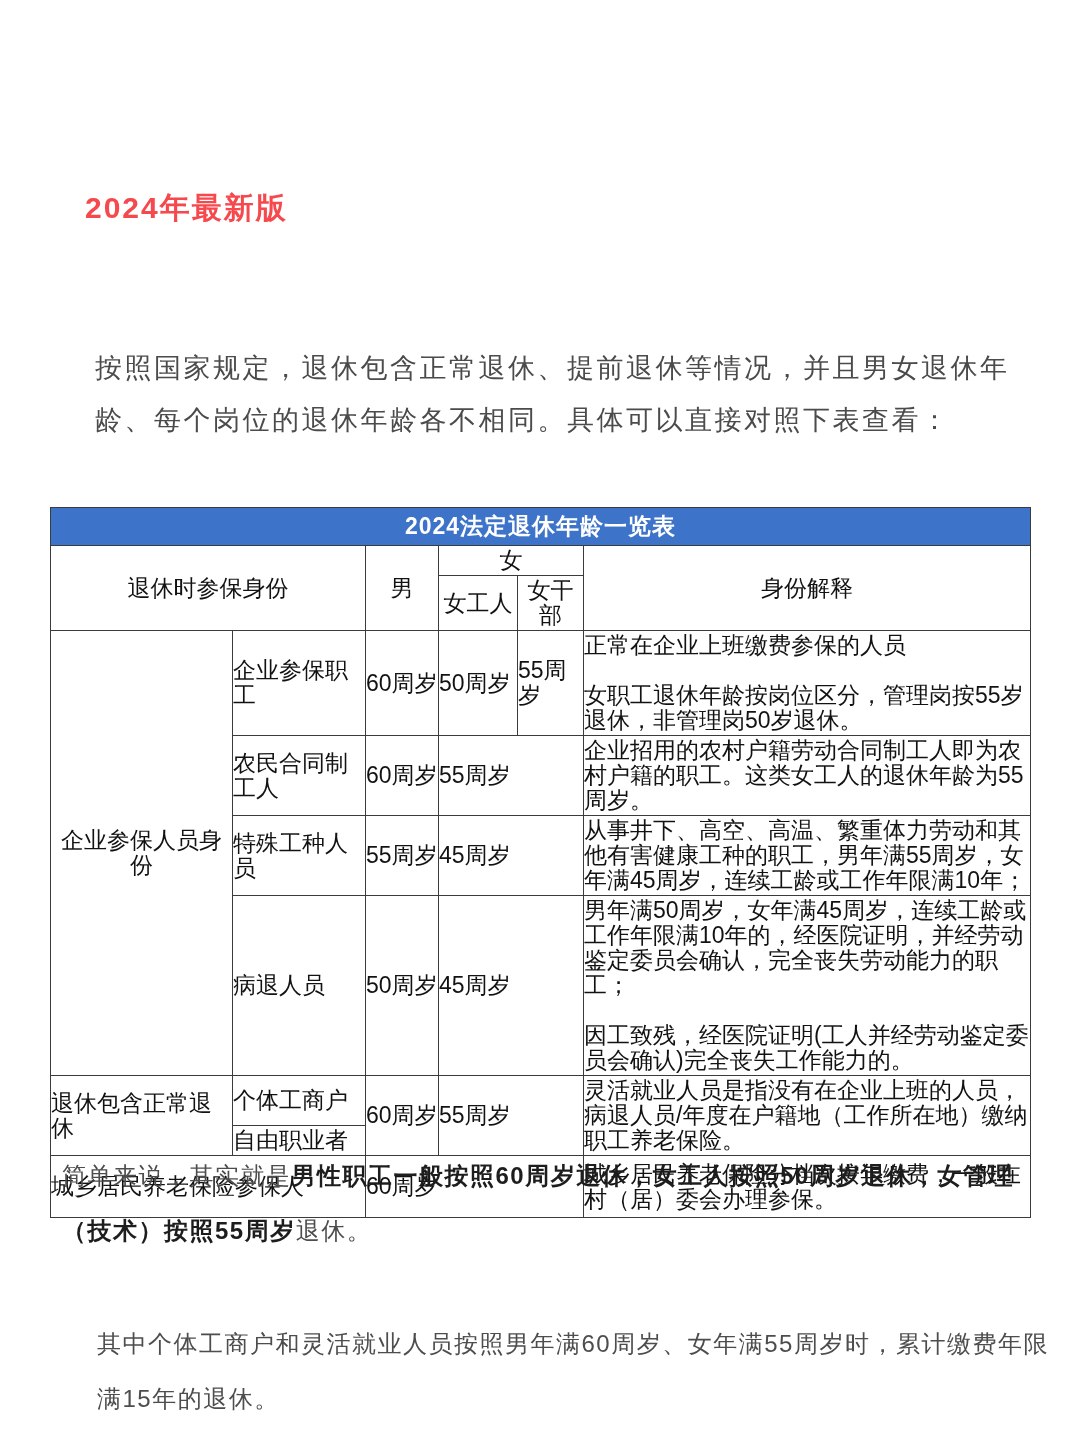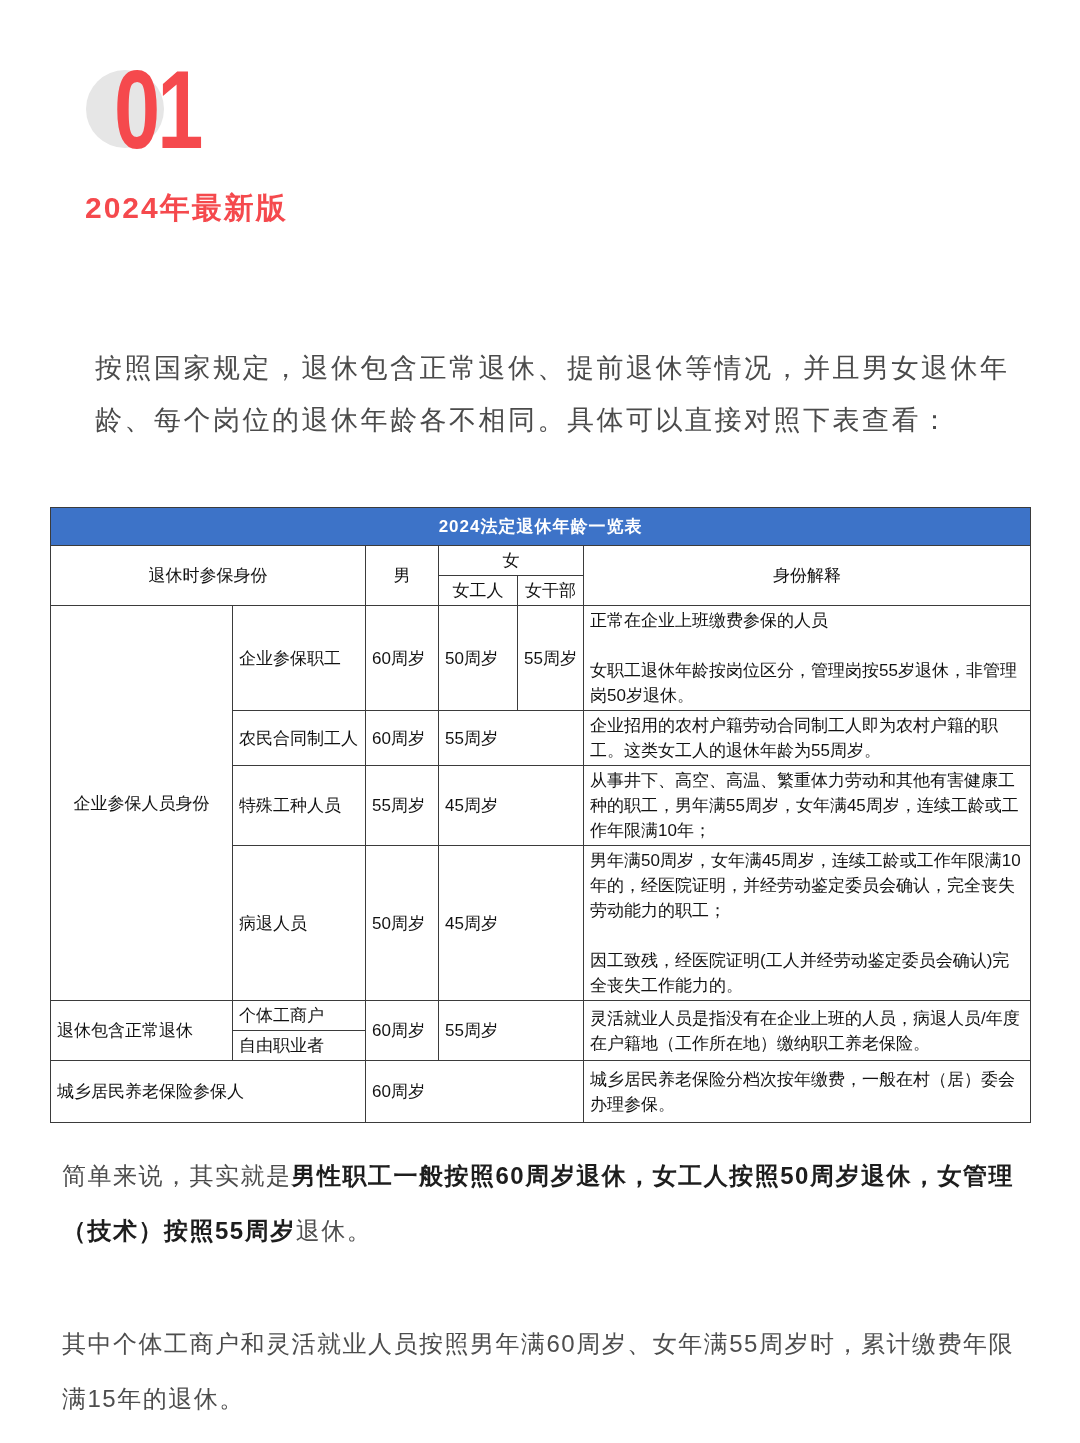--- a/index.html
+++ b/index.html
@@ -40,21 +40,21 @@
     font-size:27px; line-height:52px; letter-spacing:2.5px; color:#4b4b4b;
   }
 
   
   table.retire {
     position:absolute; left:50px; top:507px; width:980px;
     border-collapse:collapse; table-layout:fixed; color:#121212;
   }
   table.retire td {
     border:1px solid #3b3b3b;
-    font-size:17px; line-height:25px; padding:2px 6px;
+    font-size:23px; line-height:25px; padding:2px 0;
     vertical-align:middle; overflow:hidden;
   }
   td.title {
     background:var(--table-header-blue,#3d73c8);
     color:#ffffff; text-align:center; font-size:21px; font-weight:bold;
     height:38px; letter-spacing:1px;
   }
   td.c  { text-align:center; }
   td.hdr { text-align:center; height:26px; }
   .expl p + p { margin-top:25px; }
@@ -64,31 +64,27 @@
   .rh4 { height:150px; } .rh5 { height:34px; } .rh6 { height:16px; }
   .rh7 { height:62px; }
 
   
   .summary {
     position:absolute; left:62px; width:965px;
     font-size:24px; line-height:55px; letter-spacing:1.5px; color:#4d4d4d;
   }
   .summary .b { font-weight:bold; color:#1d1d1d; }
   .sum1 { top:1148px; }
-  .sum2 { top:1316px; }
+  .sum2 { top:1316px;margin-left:35px; }
 </style>
 </head>
 <body>
 
 <div class="page">
 
-  <div class="badge">
-    <div class="circle"></div>
-    <div class="num">01</div>
-  </div>
 
   <div class="h1 l1">2024年最新版</div>
 
   <p class="intro">按照国家规定，退休包含正常退休、提前退休等情况，并且男女退休年龄、每个岗位的退休年龄各不相同。具体可以直接对照下表查看：</p>
 
   <table class="retire">
     <colgroup>
       <col style="width:182px">
         <col style="width:133px">
         <col style="width:73px">

